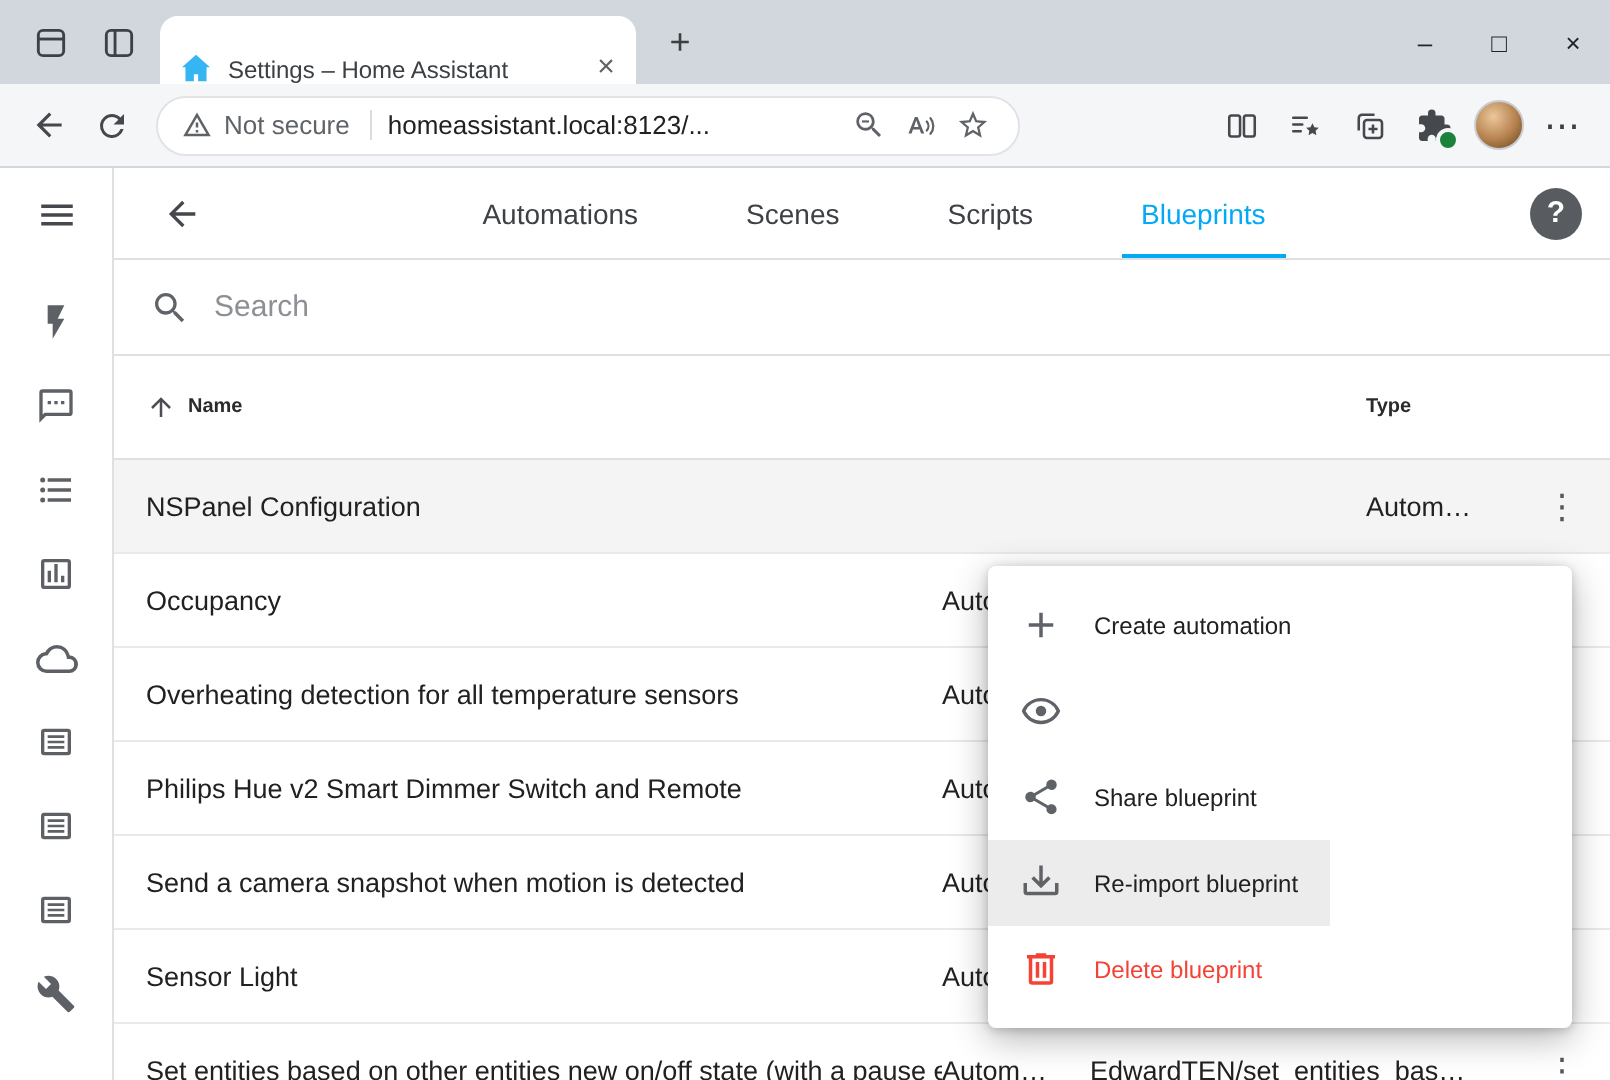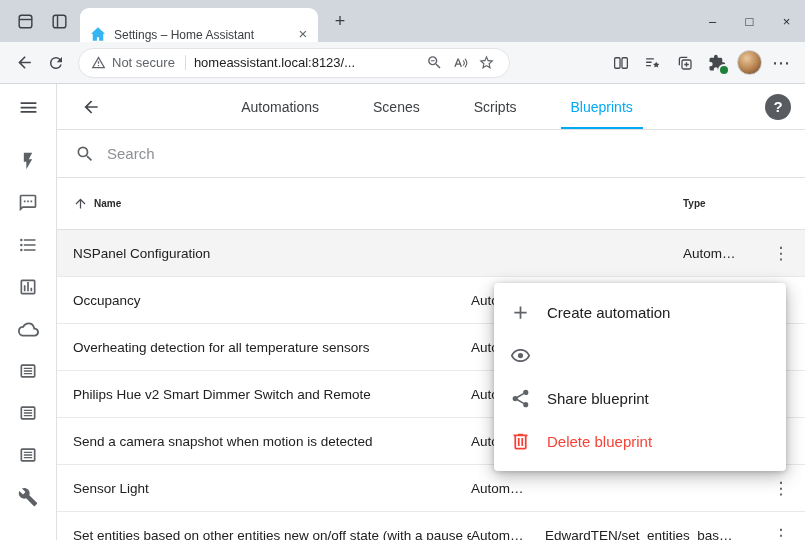--- a/index.html
+++ b/index.html
@@ -67,21 +67,21 @@
   .col-menu { width:48px; flex:none; display:flex; justify-content:center; }
   .sort-icon { color:#4a4d52; }
 
   .row { height:47px; flex:none; display:flex; align-items:center; border-bottom:1px solid #e9e9e9; font-size:13.5px; color:#212121; background:#fff; }
   .row.highlight { background:#f4f4f4; }
   .more-btn { color:#55585c; font-size:17px; line-height:1; width:32px; height:32px; border-radius:50%; }
 
   
   .context-menu { position:absolute; top:199px; left:437px; width:292px; background:#fff; border-radius:4px; padding:8px 0; z-index:10;
     box-shadow:0 5px 18px rgba(0,0,0,.30), 0 1px 5px rgba(0,0,0,.18); }
-  .menu-item { height:43px; display:flex; align-items:center; gap:16px; padding:0 16px; font-size:15px; color:#212121; white-space:nowrap; }
+  .menu-item { height:43px; display:flex; align-items:center; gap:16px; padding:0 16px; font-size:12px; color:#212121; white-space:nowrap; }
   .menu-item.hover { background:#ececec; }
   .menu-item.danger { color:#f44336; }
   .menu-ic { width:21px; height:21px; color:#5f6368; flex:none; }
   .menu-item.danger .menu-ic { color:#f44336; }
 </style>
 </head>
 <body>
 
 <div class="window">
 
@@ -342,20 +342,26 @@
           <svg class="menu-ic" viewBox="0 0 24 24" fill="currentColor">
               <path d="M12 9a3 3 0 0 1 3 3 3 3 0 0 1-3 3 3 3 0 0 1-3-3 3 3 0 0 1 3-3m0-4.5c5 0 9.27 3.11 11 7.5-1.73 4.39-6 7.5-11 7.5S2.73 16.39 1 12c1.73-4.39 6-7.5 11-7.5M3.18 12a9.821 9.821 0 0 0 17.64 0 9.821 9.821 0 0 0-17.64 0z"></path>
             </svg>
         </button>
         <button class="menu-item">
           <svg class="menu-ic" viewBox="0 0 24 24" fill="currentColor">
               <path d="M18 16.08c-.76 0-1.44.3-1.96.77L8.91 12.7c.05-.23.09-.46.09-.7s-.04-.47-.09-.7l7.05-4.11c.54.5 1.25.81 2.04.81a3 3 0 0 0 3-3 3 3 0 0 0-3-3 3 3 0 0 0-3 3c0 .24.04.47.09.7L8.04 9.81C7.5 9.31 6.79 9 6 9a3 3 0 0 0-3 3 3 3 0 0 0 3 3c.79 0 1.5-.31 2.04-.81l7.12 4.16c-.05.21-.08.43-.08.65a2.92 2.92 0 0 0 2.92 2.92 2.92 2.92 0 0 0 2.92-2.92A2.92 2.92 0 0 0 18 16.08z"></path>
             </svg>
           <span>Share blueprint</span>
         </button>
+        <button class="menu-item hover">
+          <svg class="menu-ic" viewBox="0 0 24 24" fill="currentColor">
+              <path d="M2 12h2v5h16v-5h2v5a2 2 0 0 1-2 2H4a2 2 0 0 1-2-2v-5m10 3-5.5-5.5 1.42-1.42L11 11.17V2h2v9.17l3.08-3.09 1.42 1.42L12 15z"></path>
+            </svg>
+          <span>Re-import blueprint</span>
+        </button>
         <button class="menu-item danger">
           <svg class="menu-ic" viewBox="0 0 24 24" fill="currentColor">
               <path d="M9 3v1H4v2h1v13a2 2 0 0 0 2 2h10a2 2 0 0 0 2-2V6h1V4h-5V3H9M7 6h10v13H7V6m2 2v9h2V8H9m4 0v9h2V8h-2z"></path>
             </svg>
           <span>Delete blueprint</span>
         </button>
       </div>
 
     </div>
   </div>

